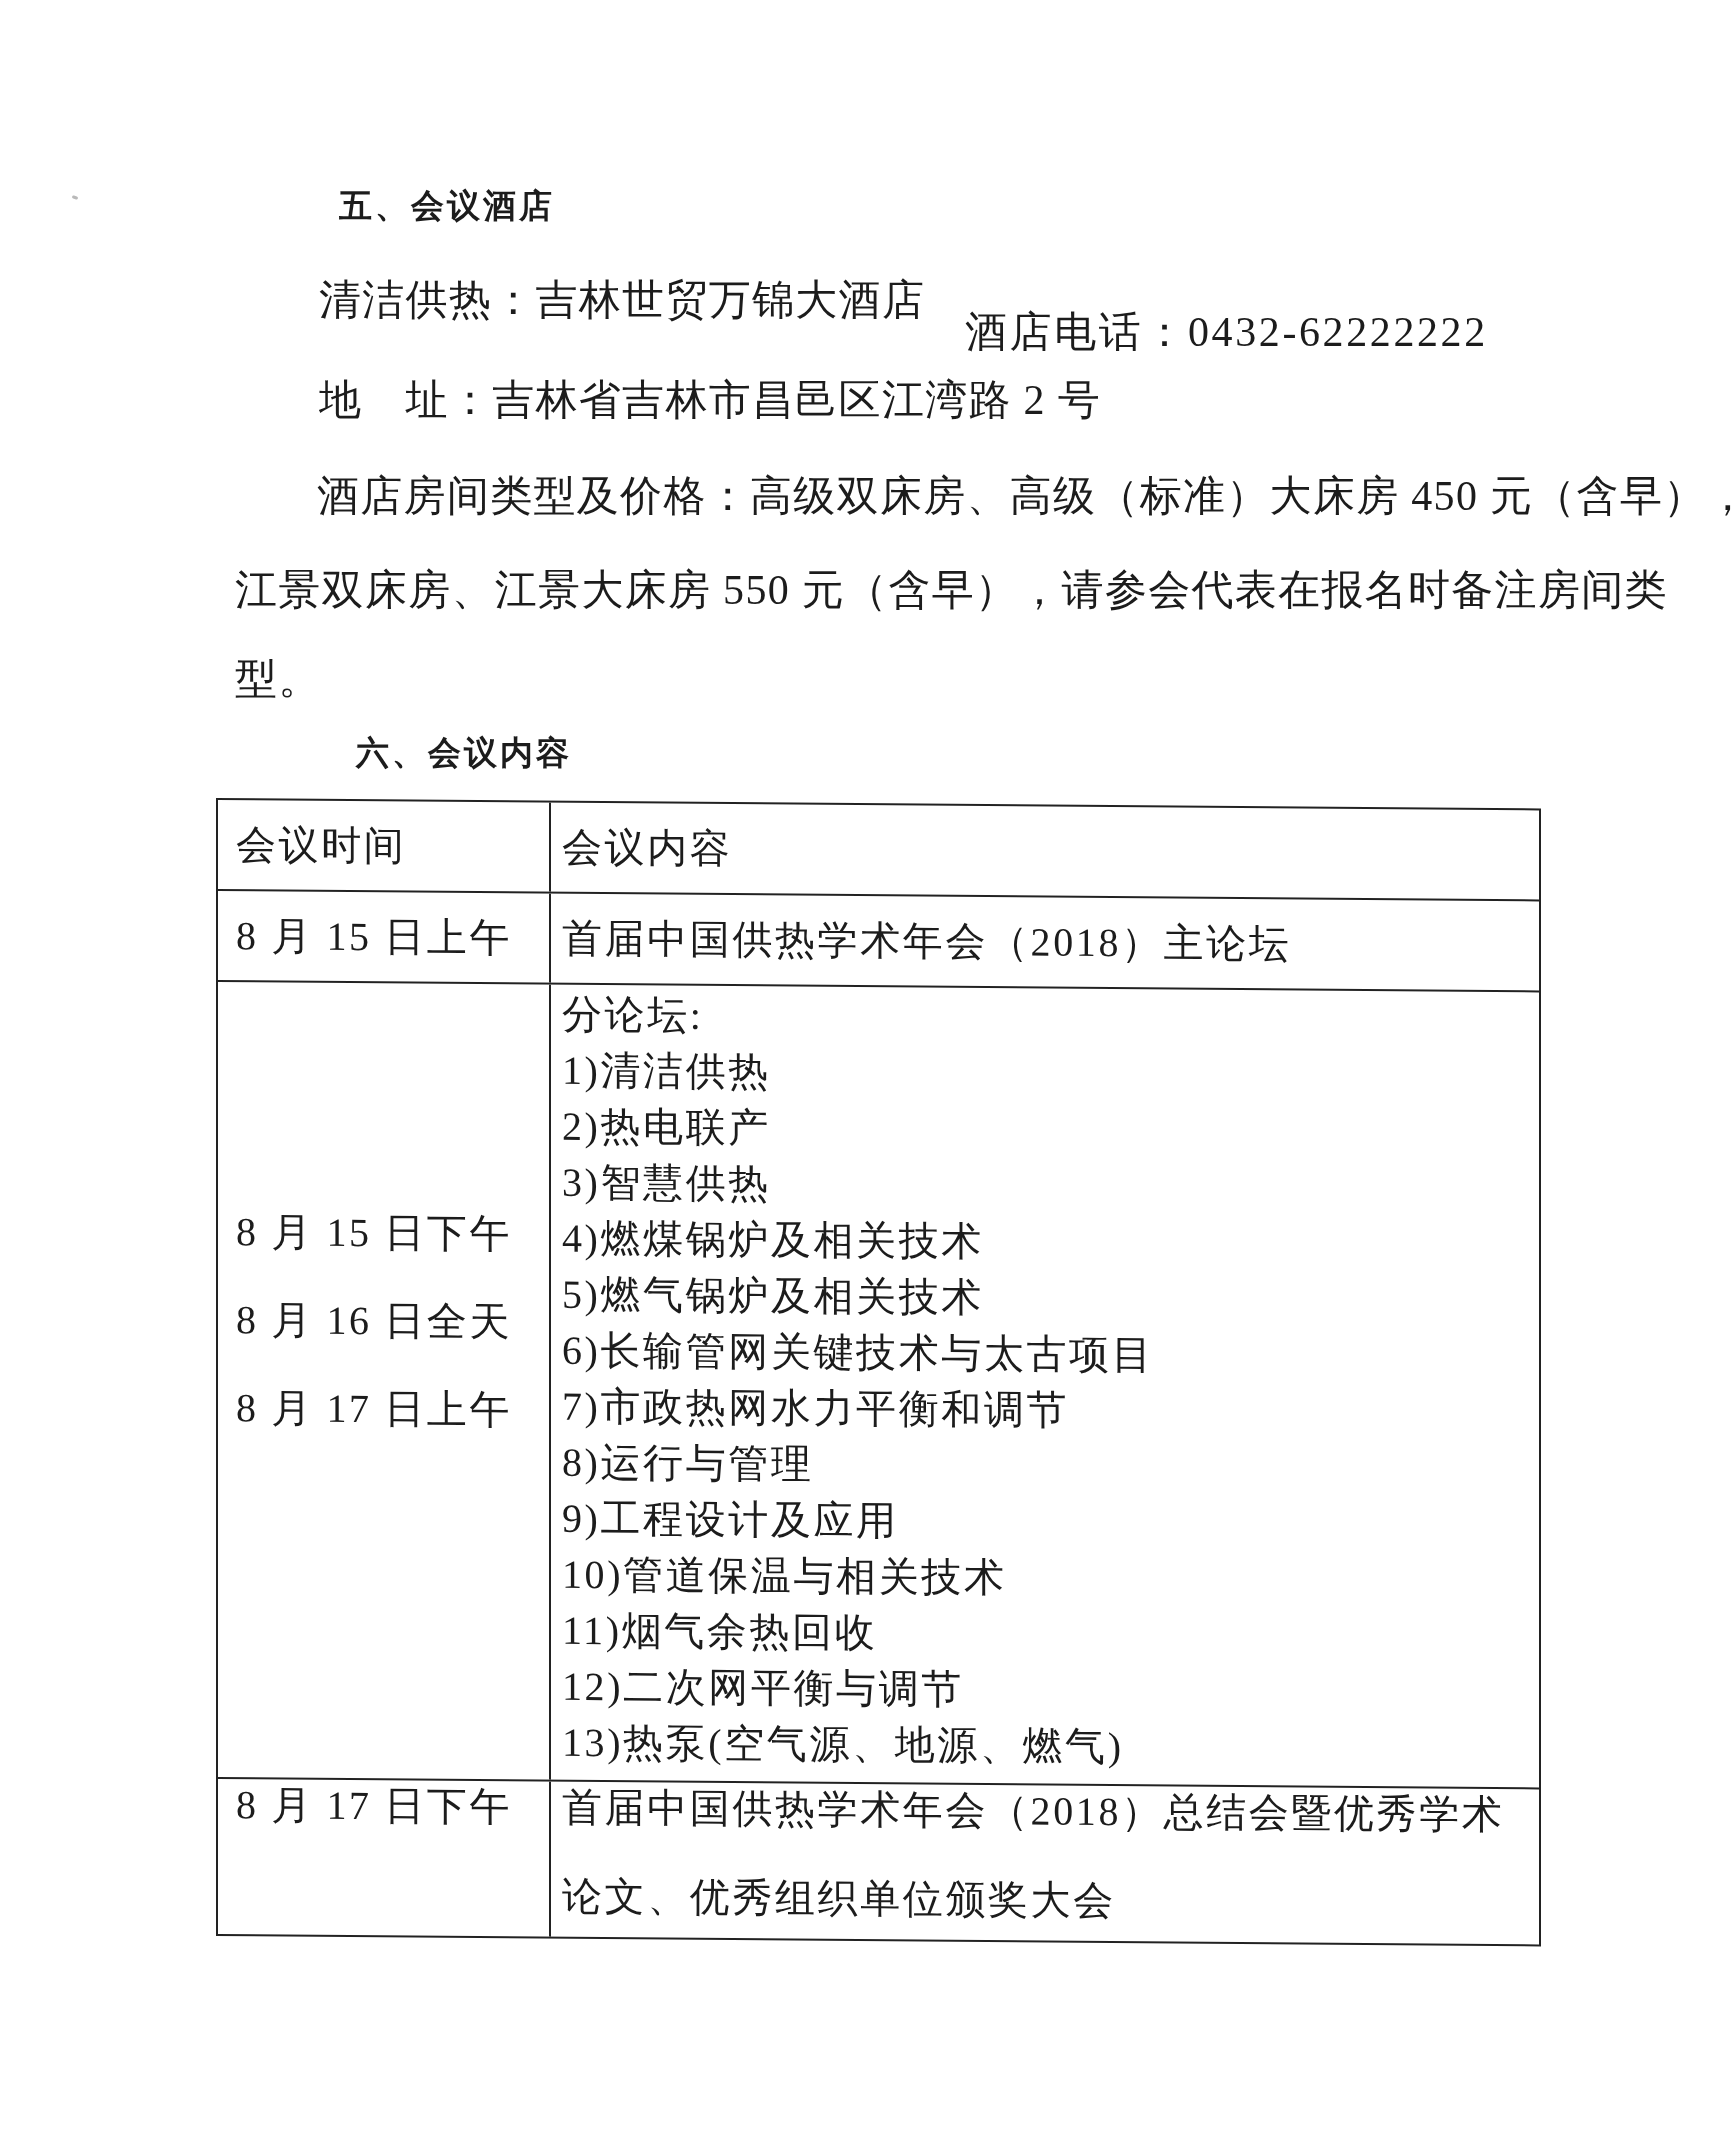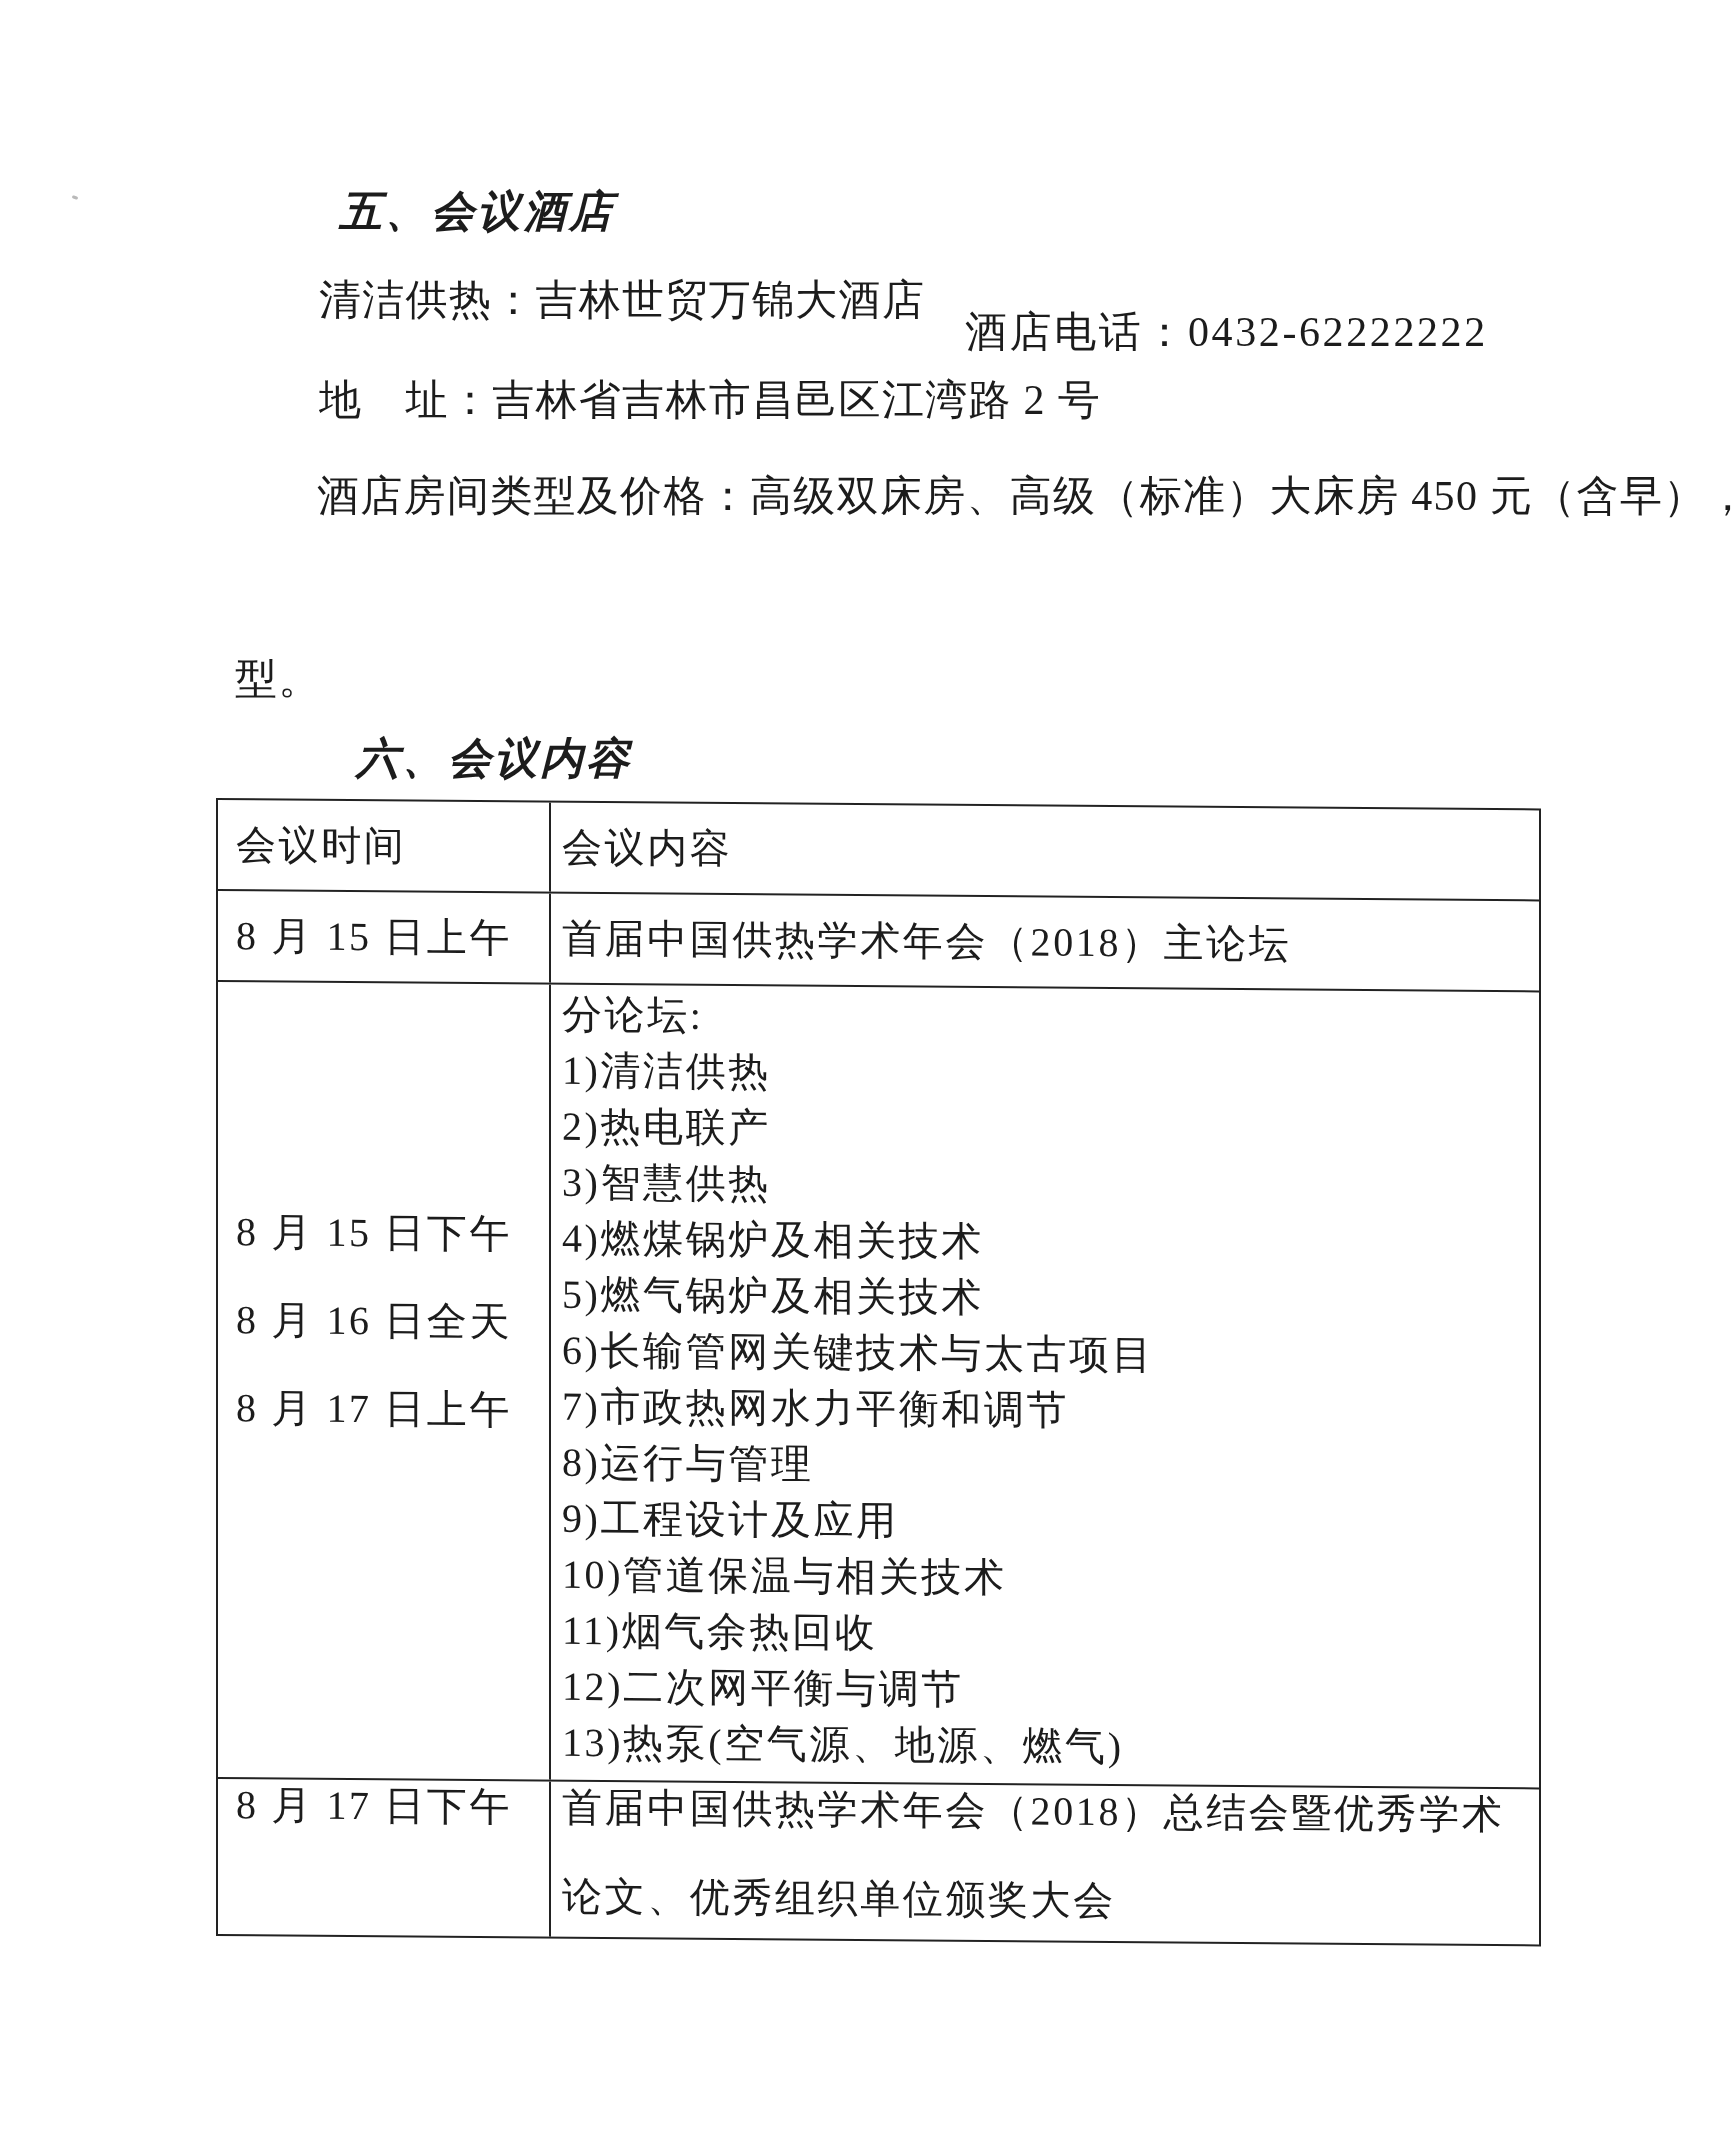--- a/index.html
+++ b/index.html
@@ -7,25 +7,24 @@
     position: relative;
     width: 1735px;
     height: 2455px;
     background: #ffffff;
     font-family: "Liberation Serif", "DejaVu Serif", serif;
     color: #1c1c1c;
     overflow: hidden;
   }
   .abs { position: absolute; white-space: nowrap; }
   .heading {
-    font-size: 43px;
+    font-size: 33px;
     font-weight: 700;
     letter-spacing: 3px;
     line-height: 1;
-    font-style: italic;
   }
   .bodyline {
     font-size: 42px;
     letter-spacing: 1.3px;
     line-height: 1;
   }
   .phoneline { letter-spacing: 2.6px; }
 
   
   .tbl {
@@ -88,20 +87,21 @@
   <div class="abs heading" style="left:339px; top:190px;">五、会议酒店</div>
 
   <div class="abs bodyline" style="left:319px; top:279px;">清洁供热：吉林世贸万锦大酒店</div>
 
   <div class="abs bodyline phoneline" style="left:965px; top:279px;margin-top:32px;">酒店电话：0432-62222222</div>
 
   <div class="abs bodyline" style="left:319px; top:379px;">地　址：吉林省吉林市昌邑区江湾路 2 号</div>
 
   <div class="abs bodyline" style="left:317px; top:475px;">酒店房间类型及价格：高级双床房、高级（标准）大床房 450 元（含早），</div>
 
+  <div class="abs bodyline" style="left:235px; top:569px;">江景双床房、江景大床房 550 元（含早），请参会代表在报名时备注房间类</div>
 
   <div class="abs bodyline" style="left:235px; top:658px;">型。</div>
 
   <div class="abs heading" style="left:324px; top:737px;margin-left:32px;">六、会议内容</div>
 
   <div class="tbl">
 
     <div class="trow brow r-head">
       <div class="c-time">
         <div class="cell-v">

